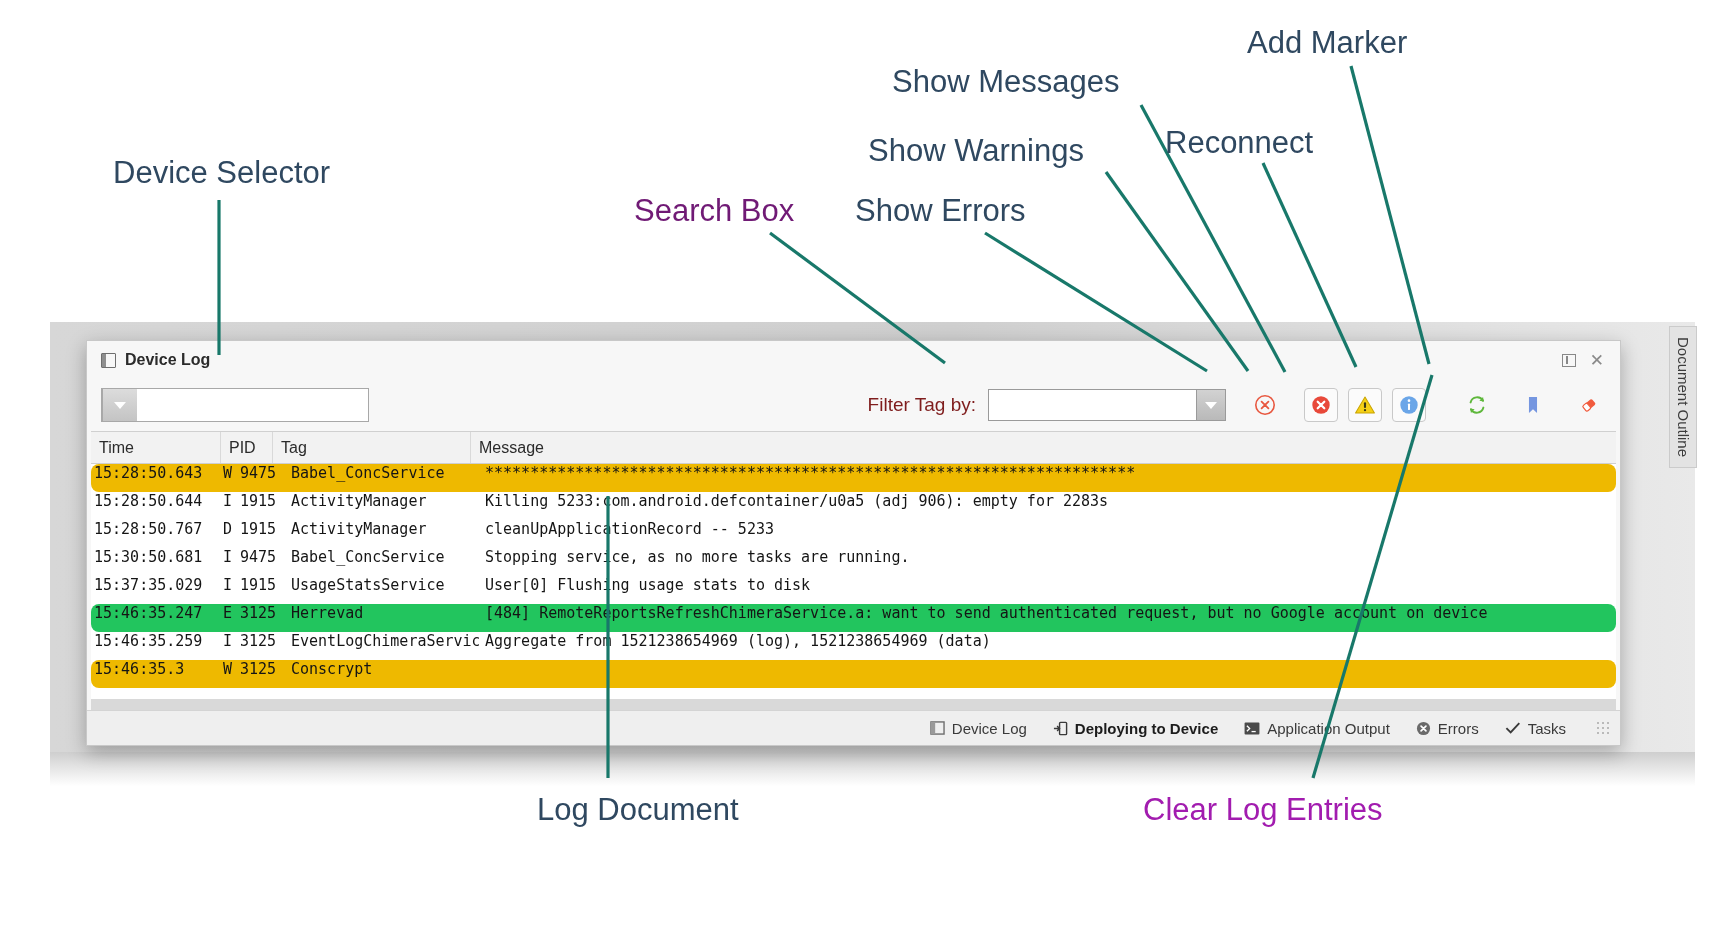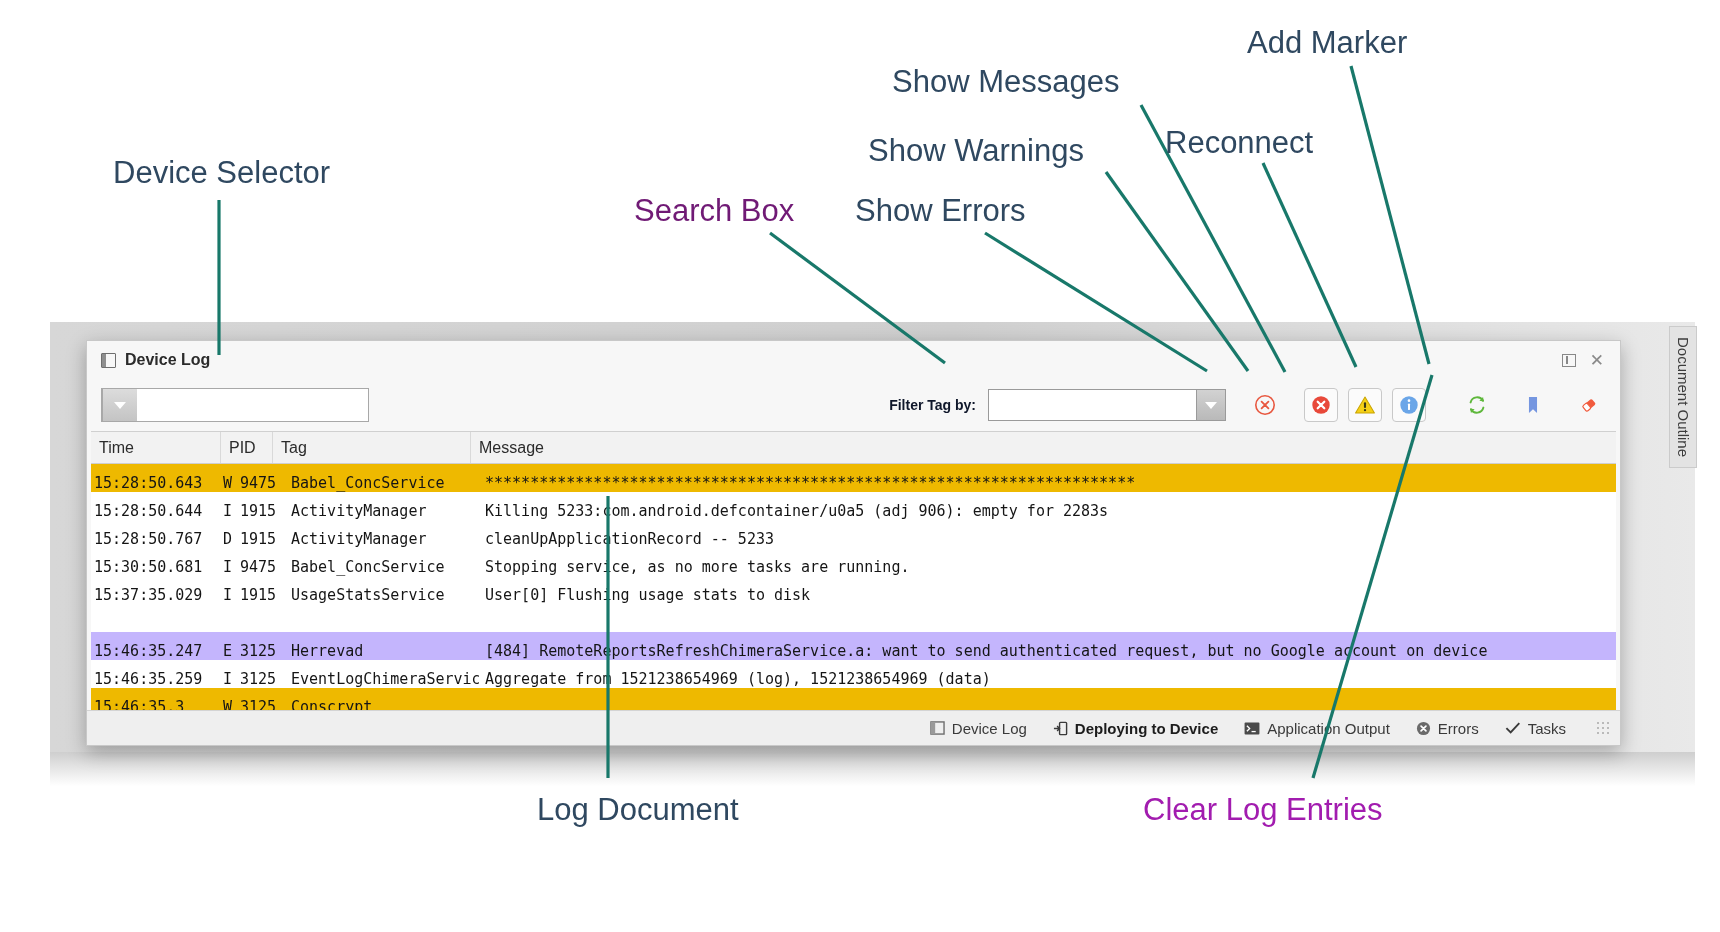--- a/index.html
+++ b/index.html
@@ -139,24 +139,23 @@
     border-right: 6px solid transparent;
     border-top: 7px solid #ffffff;
   }
 
   .toolbar-right {
     margin-left: auto;
     display: flex; align-items: center;
     gap: 0;
   }
   .filter-label {
-    font-size: 14px; color: #0f172a;
+    font-size: 19px; color: #7f1d1d;
     margin-right: 12px;
     font-family: "Liberation Sans", sans-serif;
-    font-weight: bold;
   }
   .filter-combo {
     display: flex; align-items: stretch;
     width: 238px; height: 32px;
     border: 1px solid #9a9a9a;
     background: #fff;
     box-sizing: border-box;
   }
   .filter-combo .fvalue { flex: 1; }
   .filter-combo .combo-arrow-btn {
@@ -213,34 +212,35 @@
   }
   .col-time { width: 130px; }
   .col-pid  { width: 52px; }
   .col-tag  { width: 198px; }
   .col-msg  { flex: 1; border-right: none !important; }
 
   .log-rows { flex: 1 1 auto; overflow: hidden; }
   .log-row {
     display: flex;
     height: 28px;
-    align-items: flex-end;
+    align-items: flex-start;
     font-family: "DejaVu Sans Mono", monospace;
     font-size: 15px;
     color: #151515;
     white-space: nowrap;
+    border-radius: 8px;
   }
   .log-row .cell { overflow: hidden; padding-left: 3px; box-sizing: border-box; }
   .c-time { width: 124px; text-align: left; }
   .c-lvl  { width: 22px; text-align: center; }
   .c-pid  { width: 46px; }
   .c-tag  { width: 196px; padding-left: 8px !important; }
   .c-msg  { flex: 1; padding-left: 6px !important; }
   .lvl-W { background: #eeb900; }
-  .lvl-E { background: #c4b5fd; margin-top: 28px; }
+  .lvl-E { background: #22c55e; }
   .lvl-I, .lvl-D { background: #ffffff; }
 
   .table-filler { background: #d9d9d9; flex: 1 1 auto; }
 
   
   .status-bar {
     height: 34px;
     flex: 0 0 auto;
     background: #efefef;
     border-top: 1px solid #d4d4d4;

